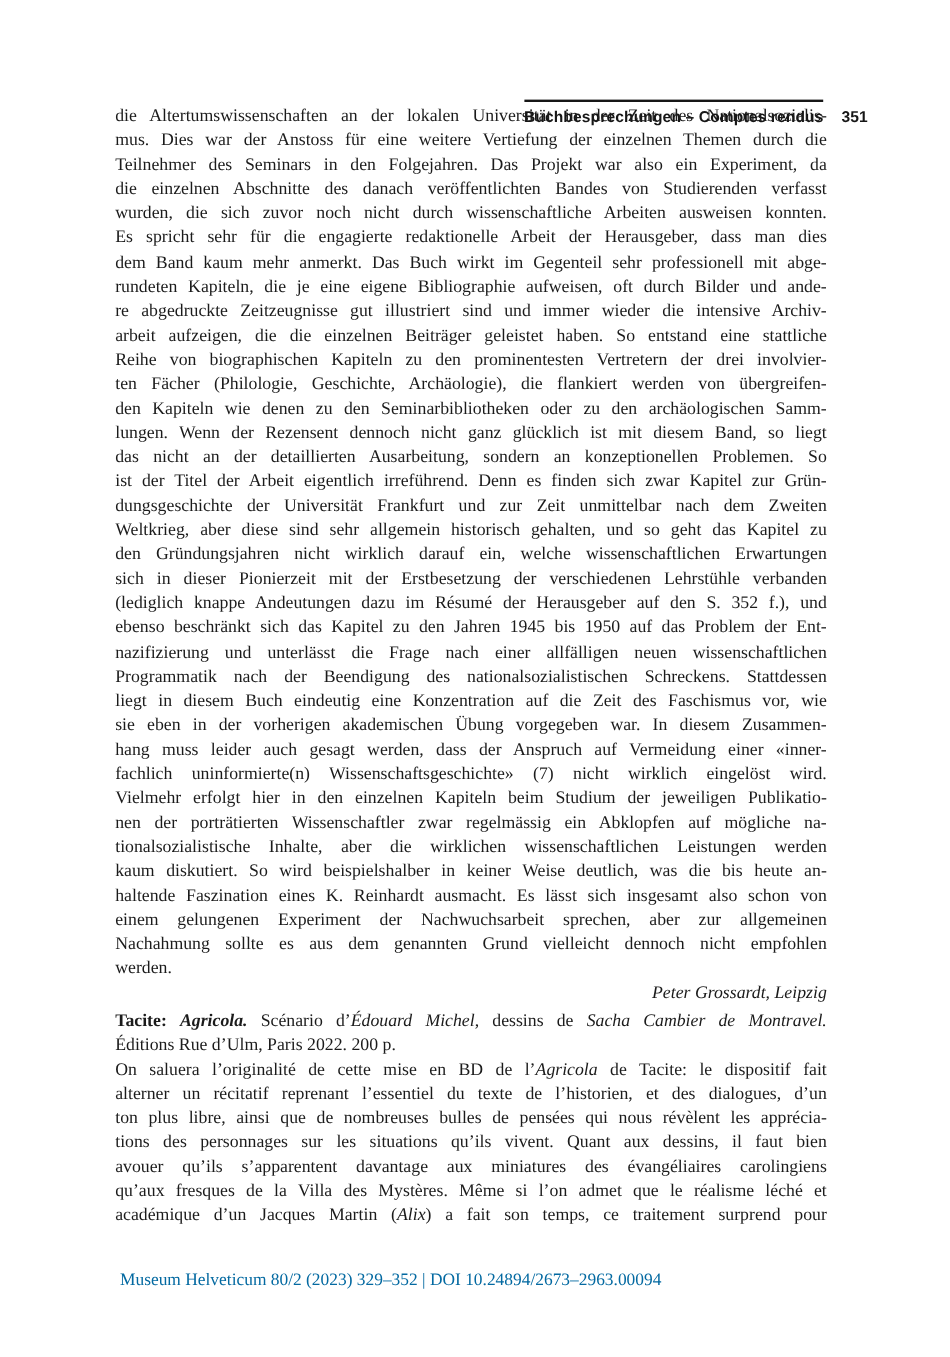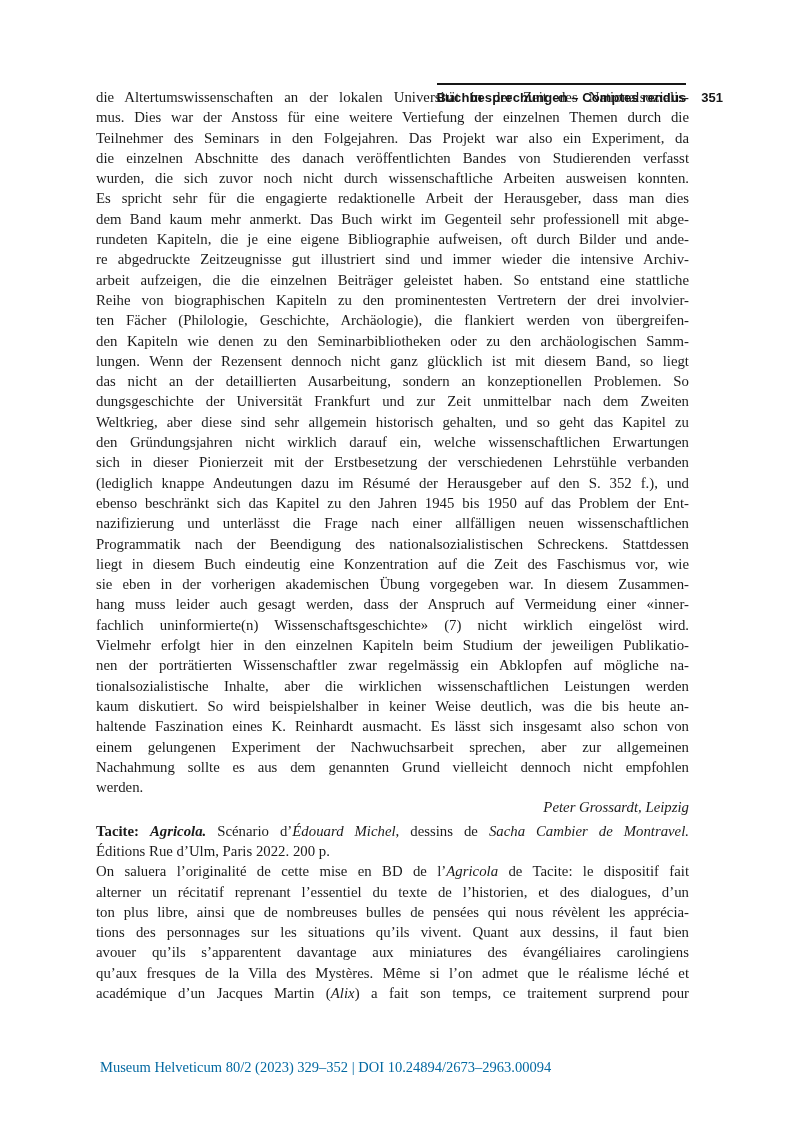--- a/index.html
+++ b/index.html
@@ -96,20 +96,21 @@
         <div class="tline">Es spricht sehr für die engagierte redaktionelle Arbeit der Herausgeber, dass man dies</div>
         <div class="tline">dem Band kaum mehr anmerkt. Das Buch wirkt im Gegenteil sehr professionell mit abge-</div>
         <div class="tline">rundeten Kapiteln, die je eine eigene Bibliographie aufweisen, oft durch Bilder und ande-</div>
         <div class="tline">re abgedruckte Zeitzeugnisse gut illustriert sind und immer wieder die intensive Archiv-</div>
         <div class="tline">arbeit aufzeigen, die die einzelnen Beiträger geleistet haben. So entstand eine stattliche</div>
         <div class="tline">Reihe von biographischen Kapiteln zu den prominentesten Vertretern der drei involvier-</div>
         <div class="tline">ten Fächer (Philologie, Geschichte, Archäologie), die flankiert werden von übergreifen-</div>
         <div class="tline">den Kapiteln wie denen zu den Seminarbibliotheken oder zu den archäologischen Samm-</div>
         <div class="tline">lungen. Wenn der Rezensent dennoch nicht ganz glücklich ist mit diesem Band, so liegt</div>
         <div class="tline">das nicht an der detaillierten Ausarbeitung, sondern an konzeptionellen Problemen. So</div>
+        <div class="tline">ist der Titel der Arbeit eigentlich irreführend. Denn es finden sich zwar Kapitel zur Grün-</div>
         <div class="tline">dungsgeschichte der Universität Frankfurt und zur Zeit unmittelbar nach dem Zweiten</div>
         <div class="tline">Weltkrieg, aber diese sind sehr allgemein historisch gehalten, und so geht das Kapitel zu</div>
         <div class="tline">den Gründungsjahren nicht wirklich darauf ein, welche wissenschaftlichen Erwartungen</div>
         <div class="tline">sich in dieser Pionierzeit mit der Erstbesetzung der verschiedenen Lehrstühle verbanden</div>
         <div class="tline">(lediglich knappe Andeutungen dazu im Résumé der Herausgeber auf den S. 352 f.), und</div>
         <div class="tline">ebenso beschränkt sich das Kapitel zu den Jahren 1945 bis 1950 auf das Problem der Ent-</div>
         <div class="tline">nazifizierung und unterlässt die Frage nach einer allfälligen neuen wissenschaftlichen</div>
         <div class="tline">Programmatik nach der Beendigung des nationalsozialistischen Schreckens. Stattdessen</div>
         <div class="tline">liegt in diesem Buch eindeutig eine Konzentration auf die Zeit des Faschismus vor, wie</div>
         <div class="tline">sie eben in der vorherigen akademischen Übung vorgegeben war. In diesem Zusammen-</div>

